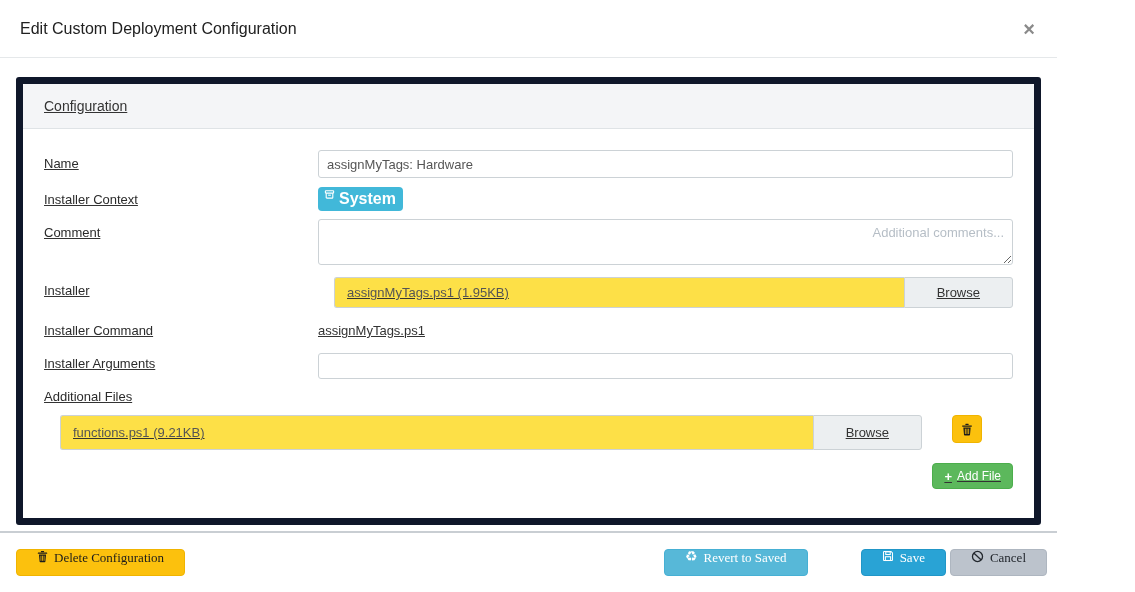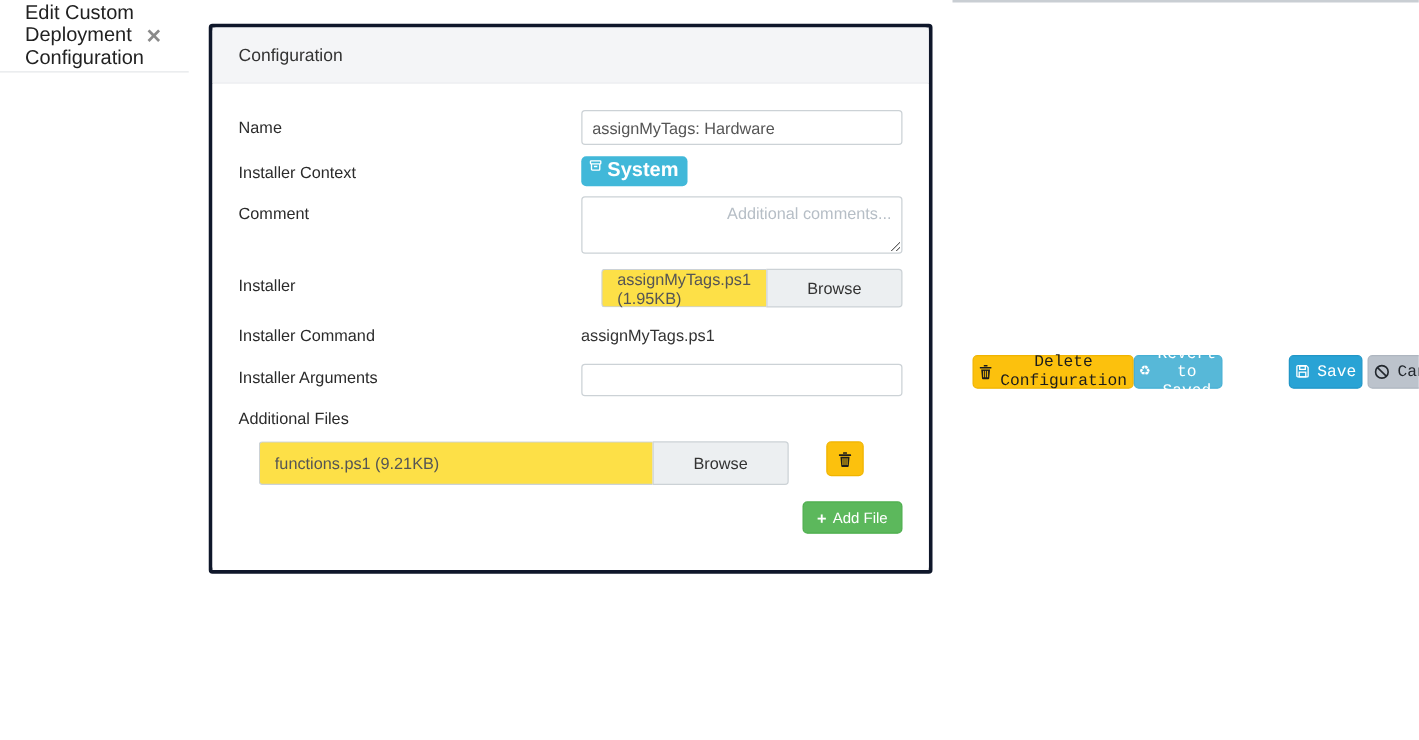--- a/index.html
+++ b/index.html
@@ -1,29 +1,29 @@
 <!DOCTYPE html>
 <html><head>
 <meta charset="utf-8">
 <style>
   * { margin:0; padding:0; box-sizing:border-box; }
   html,body { width:1135px; height:592px; background:#fff; overflow:hidden; }
   body { font-family:"Liberation Sans","DejaVu Sans",sans-serif; color:#333; font-size:13px; }
 
-  .modal { width:1057px; height:592px; display:flex; flex-direction:row; background:#fff; }
+  .modal { width:1057px; height:592px; display:flex; flex-direction:column; background:#fff; }
 
   
   .modal-header { height:58px; flex:0 0 58px; display:flex; align-items:center; padding:0 20px; border-bottom:1px solid #e5e8ea; }
   .modal-title { font-size:16px; font-weight:500; color:#212121; }
   .close-btn { margin-left:auto; background:none; border:none; font-size:20px; line-height:1; color:#8a8a8a; cursor:pointer; font-weight:bold; padding:0 2px; }
 
   
   .modal-body { flex:1 1 auto; padding:19px 16px 0 16px; }
 
-  .panel { border:3px solid #0f172a; border-radius:3px; }
+  .panel { border:7px solid #0f172a; border-radius:3px;text-decoration:underline; }
   .panel-heading { background:#f4f5f7; border-bottom:1px solid #dfe3e6; padding:14px 21px; font-size:14px; color:#333; border-radius:3px 3px 0 0; }
   .panel-body { background:#fff; padding:21px 21px 29px 21px; border-radius:0 0 3px 3px; }
 
   .form-row { display:flex; align-items:flex-start; margin-bottom:9px; }
   .form-label { flex:0 0 274px; padding-top:6px; font-size:13px; color:#2b2b2b; }
   .form-field { flex:1 1 auto; min-width:0; }
 
   input[type=text], textarea { width:100%; border:1px solid #ccd2d6; border-radius:3px; font-family:inherit; font-size:13px; color:#555; padding:5px 8px; outline:none; background:#fff; }
   input[type=text]::placeholder, textarea::placeholder { color:#b6bec6; }
   .name-input { height:28px; }
@@ -50,21 +50,21 @@
   .file-group .browse-btn { height:35px; }
   .trash-btn { margin-left:30px; width:30px; height:28px; background:#fcc10d; border:1px solid #f0b400; border-radius:4px; cursor:pointer; display:flex; align-items:center; justify-content:center; }
   .trash-btn svg { display:block; }
 
   .addfile-row { display:flex; }
   .addfile-btn { margin-left:auto; height:26px; background:#5cb85c; border:1px solid #4cae4c; color:#fff; border-radius:4px; font-size:12px; padding:0 11px; cursor:pointer; font-family:inherit; display:flex; align-items:center; gap:5px; }
   .addfile-btn .plus { font-weight:bold; font-size:13px; line-height:1; }
 
   
   .modal-footer { flex:0 0 61px; border-top:2px solid #c9ced3; display:flex; align-items:center; padding:0 10px 0 16px; }
-  .btn { height:27px; border-radius:4px; font-size:13px; font-family:Liberation Mono, monospace; cursor:pointer; display:inline-flex; align-items:center; gap:6px; padding:0 4px; border:1px solid transparent; }
+  .btn { height:27px; border-radius:4px; font-size:13px; font-family:Liberation Serif, serif; cursor:pointer; display:inline-flex; align-items:flex-start; gap:6px; padding:0 20px; border:1px solid transparent; }
   .btn svg { display:block; }
   .btn-delete { background:#fcc10d; border-color:#f0b400; color:#1c1c1c; }
   .btn-revert { background:#57b8d8; border-color:#46b0d4; color:#fff; margin-left:auto; }
   .btn-save { background:#29a3d5; border-color:#2196c7; color:#fff; margin-left:53px; }
   .btn-cancel { background:#bcc3cc; border-color:#aeb6c0; color:#22272d; margin-left:4px; }
   .recycle-glyph { font-size:14px; line-height:1; }
 </style>
 </head>
 <body>
 

